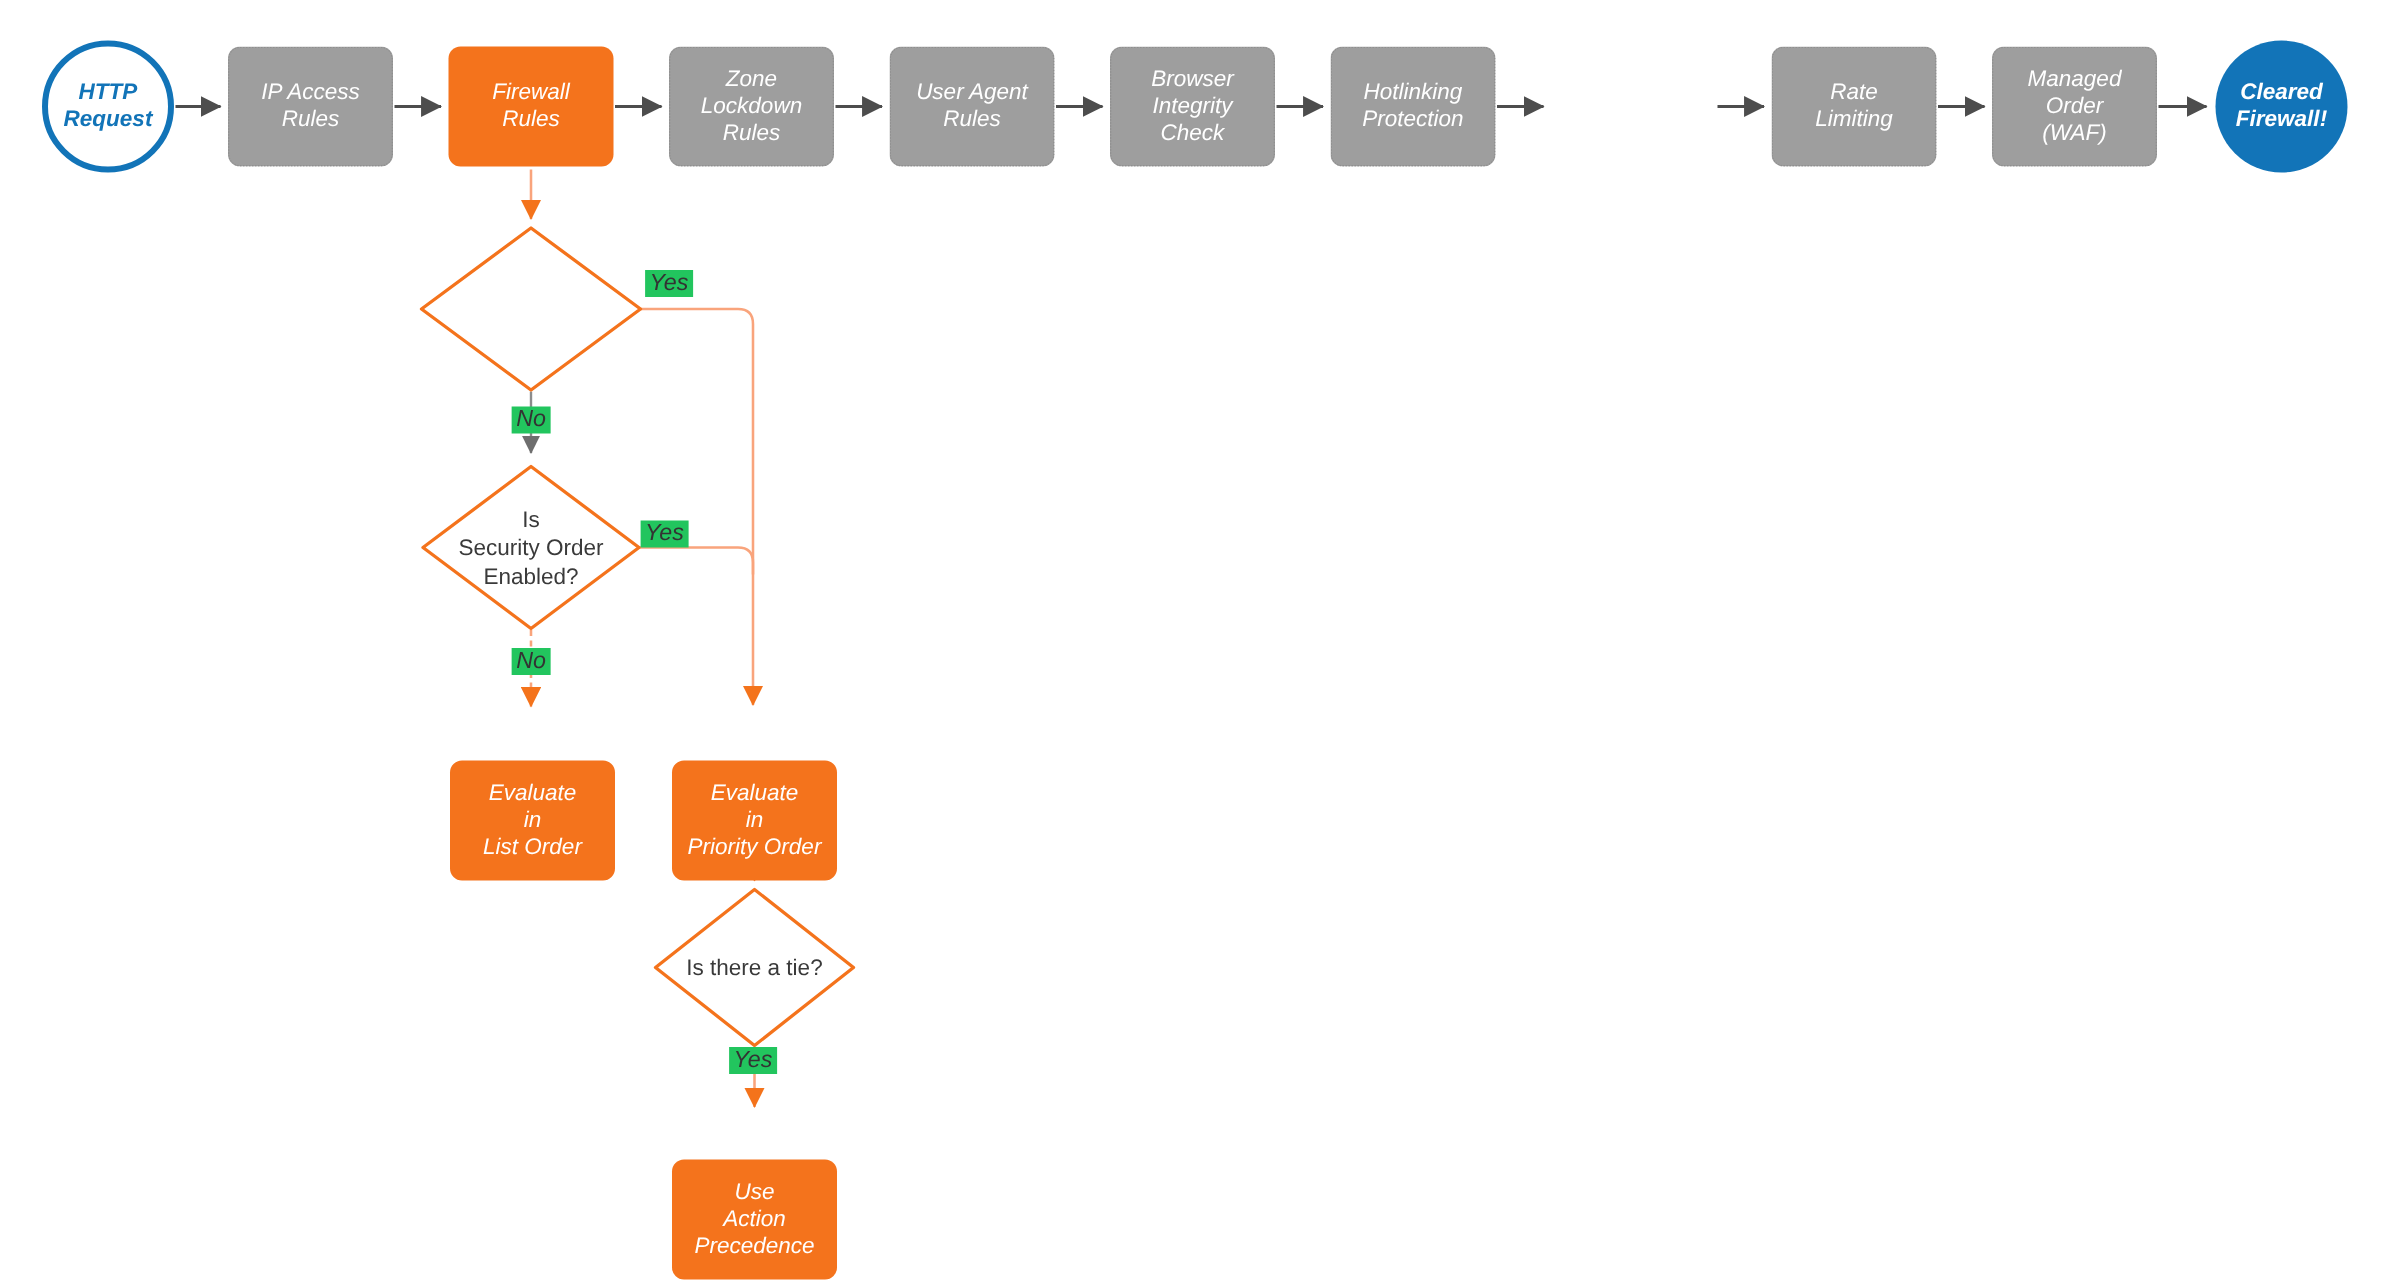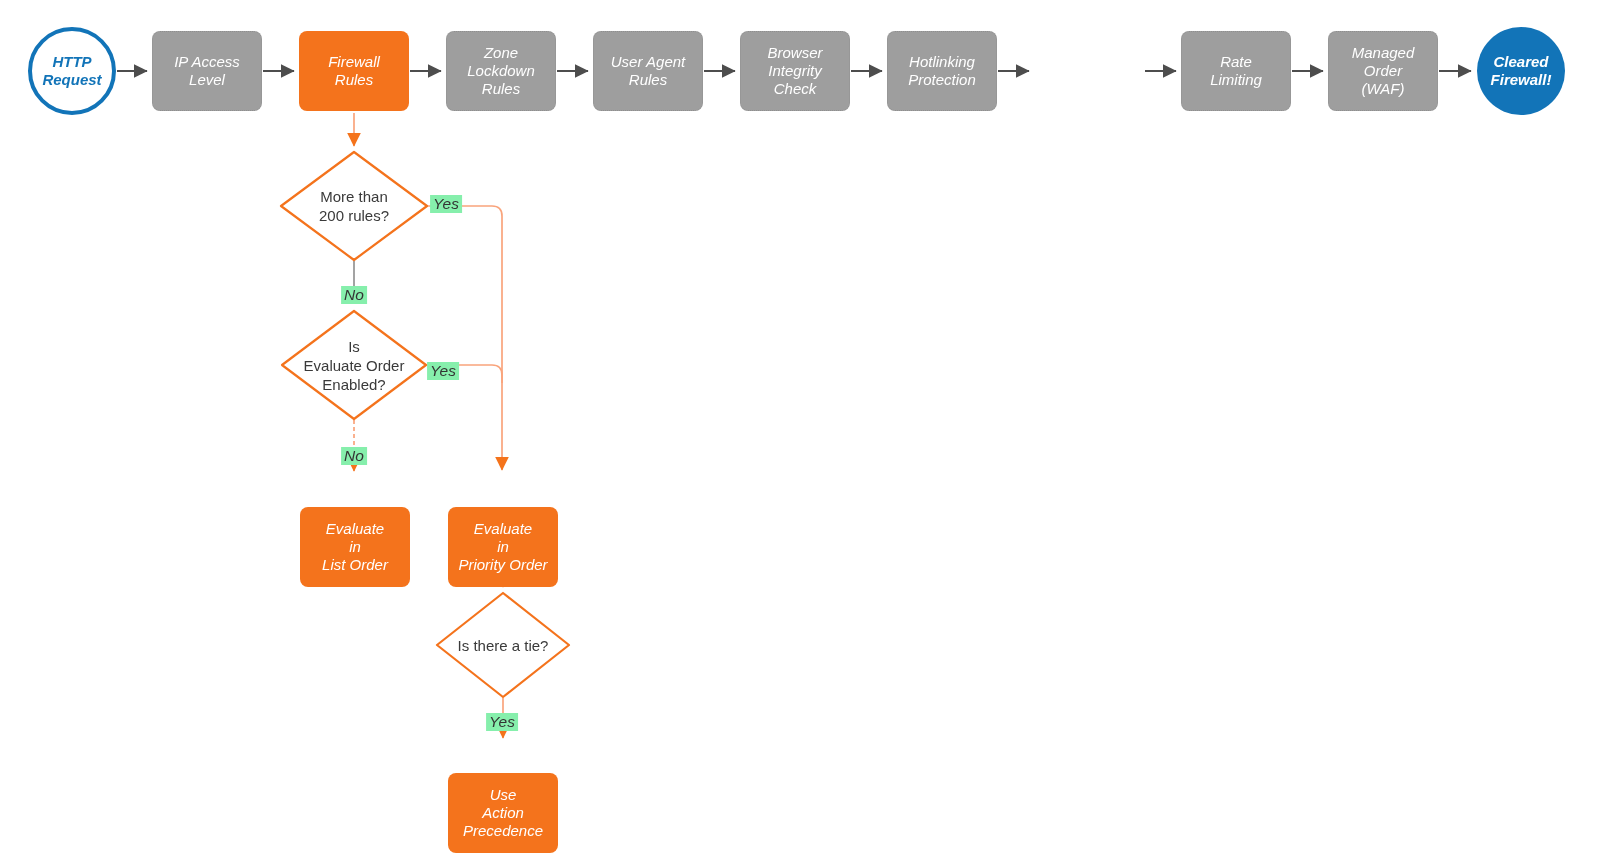--- a/index.html
+++ b/index.html
@@ -35,21 +35,21 @@
   }
   .circle.start{left:28px;top:27px;background:#fff;border:4px solid var(--blue,#1274b8);color:var(--blue,#1274b8);}
   .circle.end{left:1477px;top:27px;background:var(--blue,#1274b8);color:#ffffff;}
 
   .dlabel{
     position:absolute;display:flex;align-items:center;justify-content:center;
     text-align:center;font-size:15px;line-height:19px;color:var(--text-dark,#3a3a3a);
   }
   .elabel{
     position:absolute;transform:translateX(-50%);font-style:italic;font-size:15.5px;
-    line-height:18px;color:#333;background:#86efac;padding:0 3px;margin-top:15px;
+    line-height:18px;color:#333;background:#22c55e;padding:0 3px;
   }
 </style>
 </head>
 <body>
 
 <div class="canvas">
 
   <svg class="wires" viewBox="0 0 1600 858">
     <defs>
       <marker id="ah-dark" viewBox="0 0 10 10" refX="9.5" refY="5" markerWidth="7" markerHeight="7" orient="auto-start-reverse">
@@ -91,21 +91,21 @@
     <span class="lbl">HTTP
 Request</span>
   </div>
   <div class="circle end">
     <span class="lbl">Cleared
 Firewall!</span>
   </div>
 
   <div class="pnode gbox" style="left:152px">
     <span class="lbl">IP Access
-Level</span>
+Rules</span>
   </div>
   <div class="pnode obox" style="left:299px">
     <span class="lbl">Firewall
 Rules</span>
   </div>
   <div class="pnode gbox" style="left:446px">
     <span class="lbl">Zone
 Lockdown
 Rules</span>
   </div>
@@ -125,27 +125,23 @@
   <div class="pnode gbox" style="left:1181px">
     <span class="lbl">Rate
 Limiting</span>
   </div>
   <div class="pnode gbox" style="left:1328px">
     <span class="lbl">Managed
 Order
 (WAF)</span>
   </div>
 
-  <div class="dlabel" style="left:281px;top:152px;width:146px;height:108px">
-    <span class="lbl">More than
-200 rules?</span>
-  </div>
   <div class="dlabel" style="left:282px;top:311px;width:144px;height:108px">
     <span class="lbl">Is
-Evaluate Order
+Security Order
 Enabled?</span>
   </div>
   <div class="dlabel" style="left:437px;top:593px;width:132px;height:104px">
     <span class="lbl">Is there a tie?</span>
   </div>
 
   <div class="pnode obox tbox" style="left:300px;top:477px">
     <span class="lbl">Evaluate
 in
 List Order</span>

